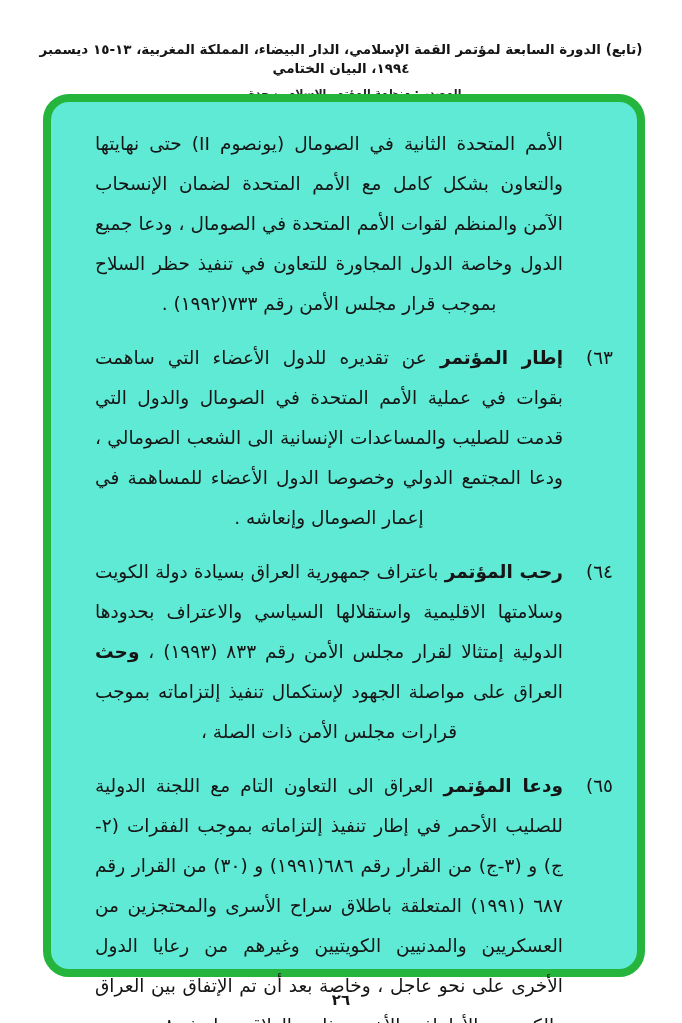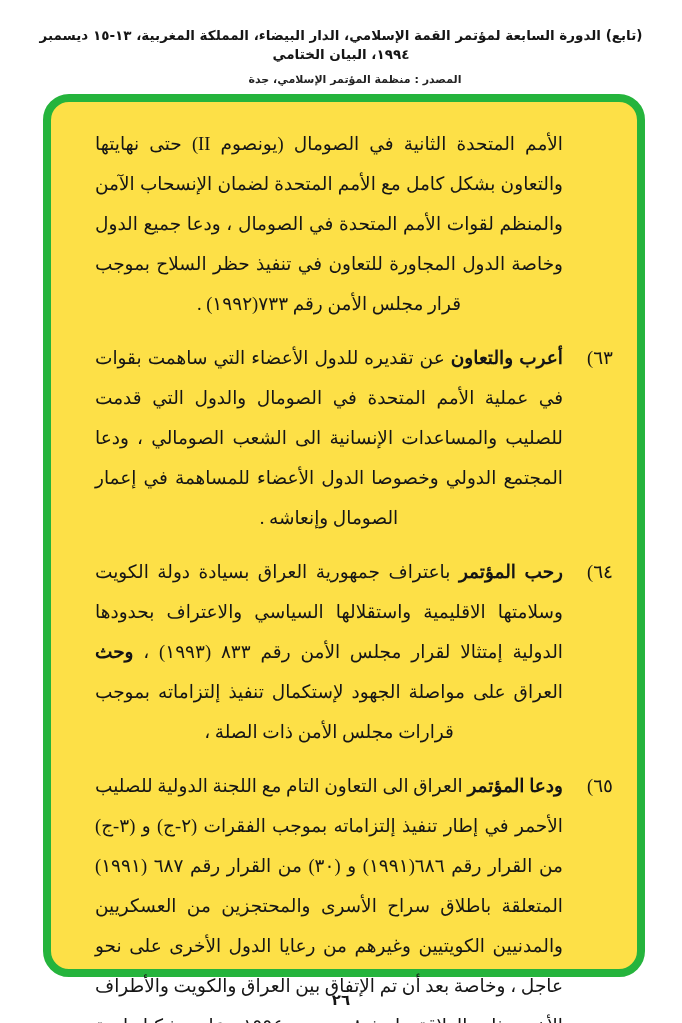--- a/index.html
+++ b/index.html
@@ -7,21 +7,21 @@
     width: 682px;
     height: 1023px;
     background: #ffffff;
     position: relative;
     font-family: "DejaVu Sans", sans-serif;
     color: #151515;
     overflow: hidden;
   }
   .doc-header {
     position: absolute;
-    top: 26px;
+    top: 40px;
     left: 0;
     width: 682px;
     text-align: center;
     direction: rtl;
   }
   .doc-header .line1 {
     font-size: 13.5px;
     font-weight: bold;
     line-height: 1.4;
     padding: 0 38px;
@@ -35,22 +35,21 @@
   }
   .frame {
     position: absolute;
     left: 43px;
     top: 94px;
     width: 602px;
     height: 883px;
     box-sizing: border-box;
     border: 8px solid #25b43c;
     border-radius: 26px;
-    background: #fde047;
-    font-family: Liberation Serif, serif;
+    background: #5eead4;
   }
   .content {
     direction: rtl;
     padding: 22px 24px 0 44px;
   }
   .para {
     font-size: 18.5px;
     line-height: 40px;
     text-align: justify;
     text-align-last: center;
@@ -92,21 +91,21 @@
 <header class="doc-header">
   <div class="line1">(تابع) الدورة السابعة لمؤتمر القمة الإسلامي، الدار البيضاء، المملكة المغربية، ١٣-١٥ ديسمبر ١٩٩٤، البيان الختامي</div>
   <div class="line2">المصدر : منظمة المؤتمر الإسلامي، جدة</div>
 </header>
 
 <div class="frame" style="border-color: rgb(37, 180, 60);">
   <div class="content">
 
     <p class="para numbered"><span>الأمم المتحدة الثانية في الصومال (يونصوم II) حتى نهايتها والتعاون بشكل كامل مع الأمم المتحدة لضمان الإنسحاب الآمن والمنظم لقوات الأمم المتحدة في الصومال ، ودعا جميع الدول وخاصة الدول المجاورة للتعاون في تنفيذ حظر السلاح بموجب قرار مجلس الأمن رقم ٧٣٣(١٩٩٢) .</span></p>
 
-    <p class="para numbered"><span class="num">٦٣)</span><b>أعرب والتعاون</b><span> عن تقديره للدول الأعضاء التي ساهمت بقوات في عملية الأمم المتحدة في الصومال والدول التي قدمت للصليب والمساعدات الإنسانية الى الشعب الصومالي ، ودعا المجتمع الدولي وخصوصا الدول الأعضاء للمساهمة في إعمار الصومال وإنعاشه .</span></p>
+    <p class="para numbered"><span class="num">٦٣)</span><b>إطار المؤتمر</b><span> عن تقديره للدول الأعضاء التي ساهمت بقوات في عملية الأمم المتحدة في الصومال والدول التي قدمت للصليب والمساعدات الإنسانية الى الشعب الصومالي ، ودعا المجتمع الدولي وخصوصا الدول الأعضاء للمساهمة في إعمار الصومال وإنعاشه .</span></p>
 
 
     <p class="para numbered"><span class="num">٦٤)</span><b>رحب المؤتمر</b><span> باعتراف جمهورية العراق بسيادة دولة الكويت وسلامتها الاقليمية واستقلالها السياسي والاعتراف بحدودها الدولية إمتثالا لقرار مجلس الأمن رقم ٨٣٣ (١٩٩٣) ، </span><b>وحث</b><span> العراق على مواصلة الجهود لإستكمال تنفيذ إلتزاماته بموجب قرارات مجلس الأمن ذات الصلة ،</span></p>
 
     <p class="para numbered"><span class="num">٦٥)</span><b>ودعا المؤتمر</b><span> العراق الى التعاون التام مع اللجنة الدولية للصليب الأحمر في إطار تنفيذ إلتزاماته بموجب الفقرات (٢-ج) و (٣-ج) من القرار رقم ٦٨٦(١٩٩١) و (٣٠) من القرار رقم ٦٨٧ (١٩٩١) المتعلقة باطلاق سراح الأسرى والمحتجزين من العسكريين والمدنيين الكويتيين وغيرهم من رعايا الدول الأخرى على نحو عاجل ، وخاصة بعد أن تم الإتفاق بين العراق والكويت والأطراف الأخرى ذات العلاقة بتاريخ ٨ ديسمبر ١٩٩٤م على تشكيل لجنة فرعية لتسهيل ذلك .</span></p>
 
   </div>
 </div>
 
 <div class="page-number">٢٦</div>

